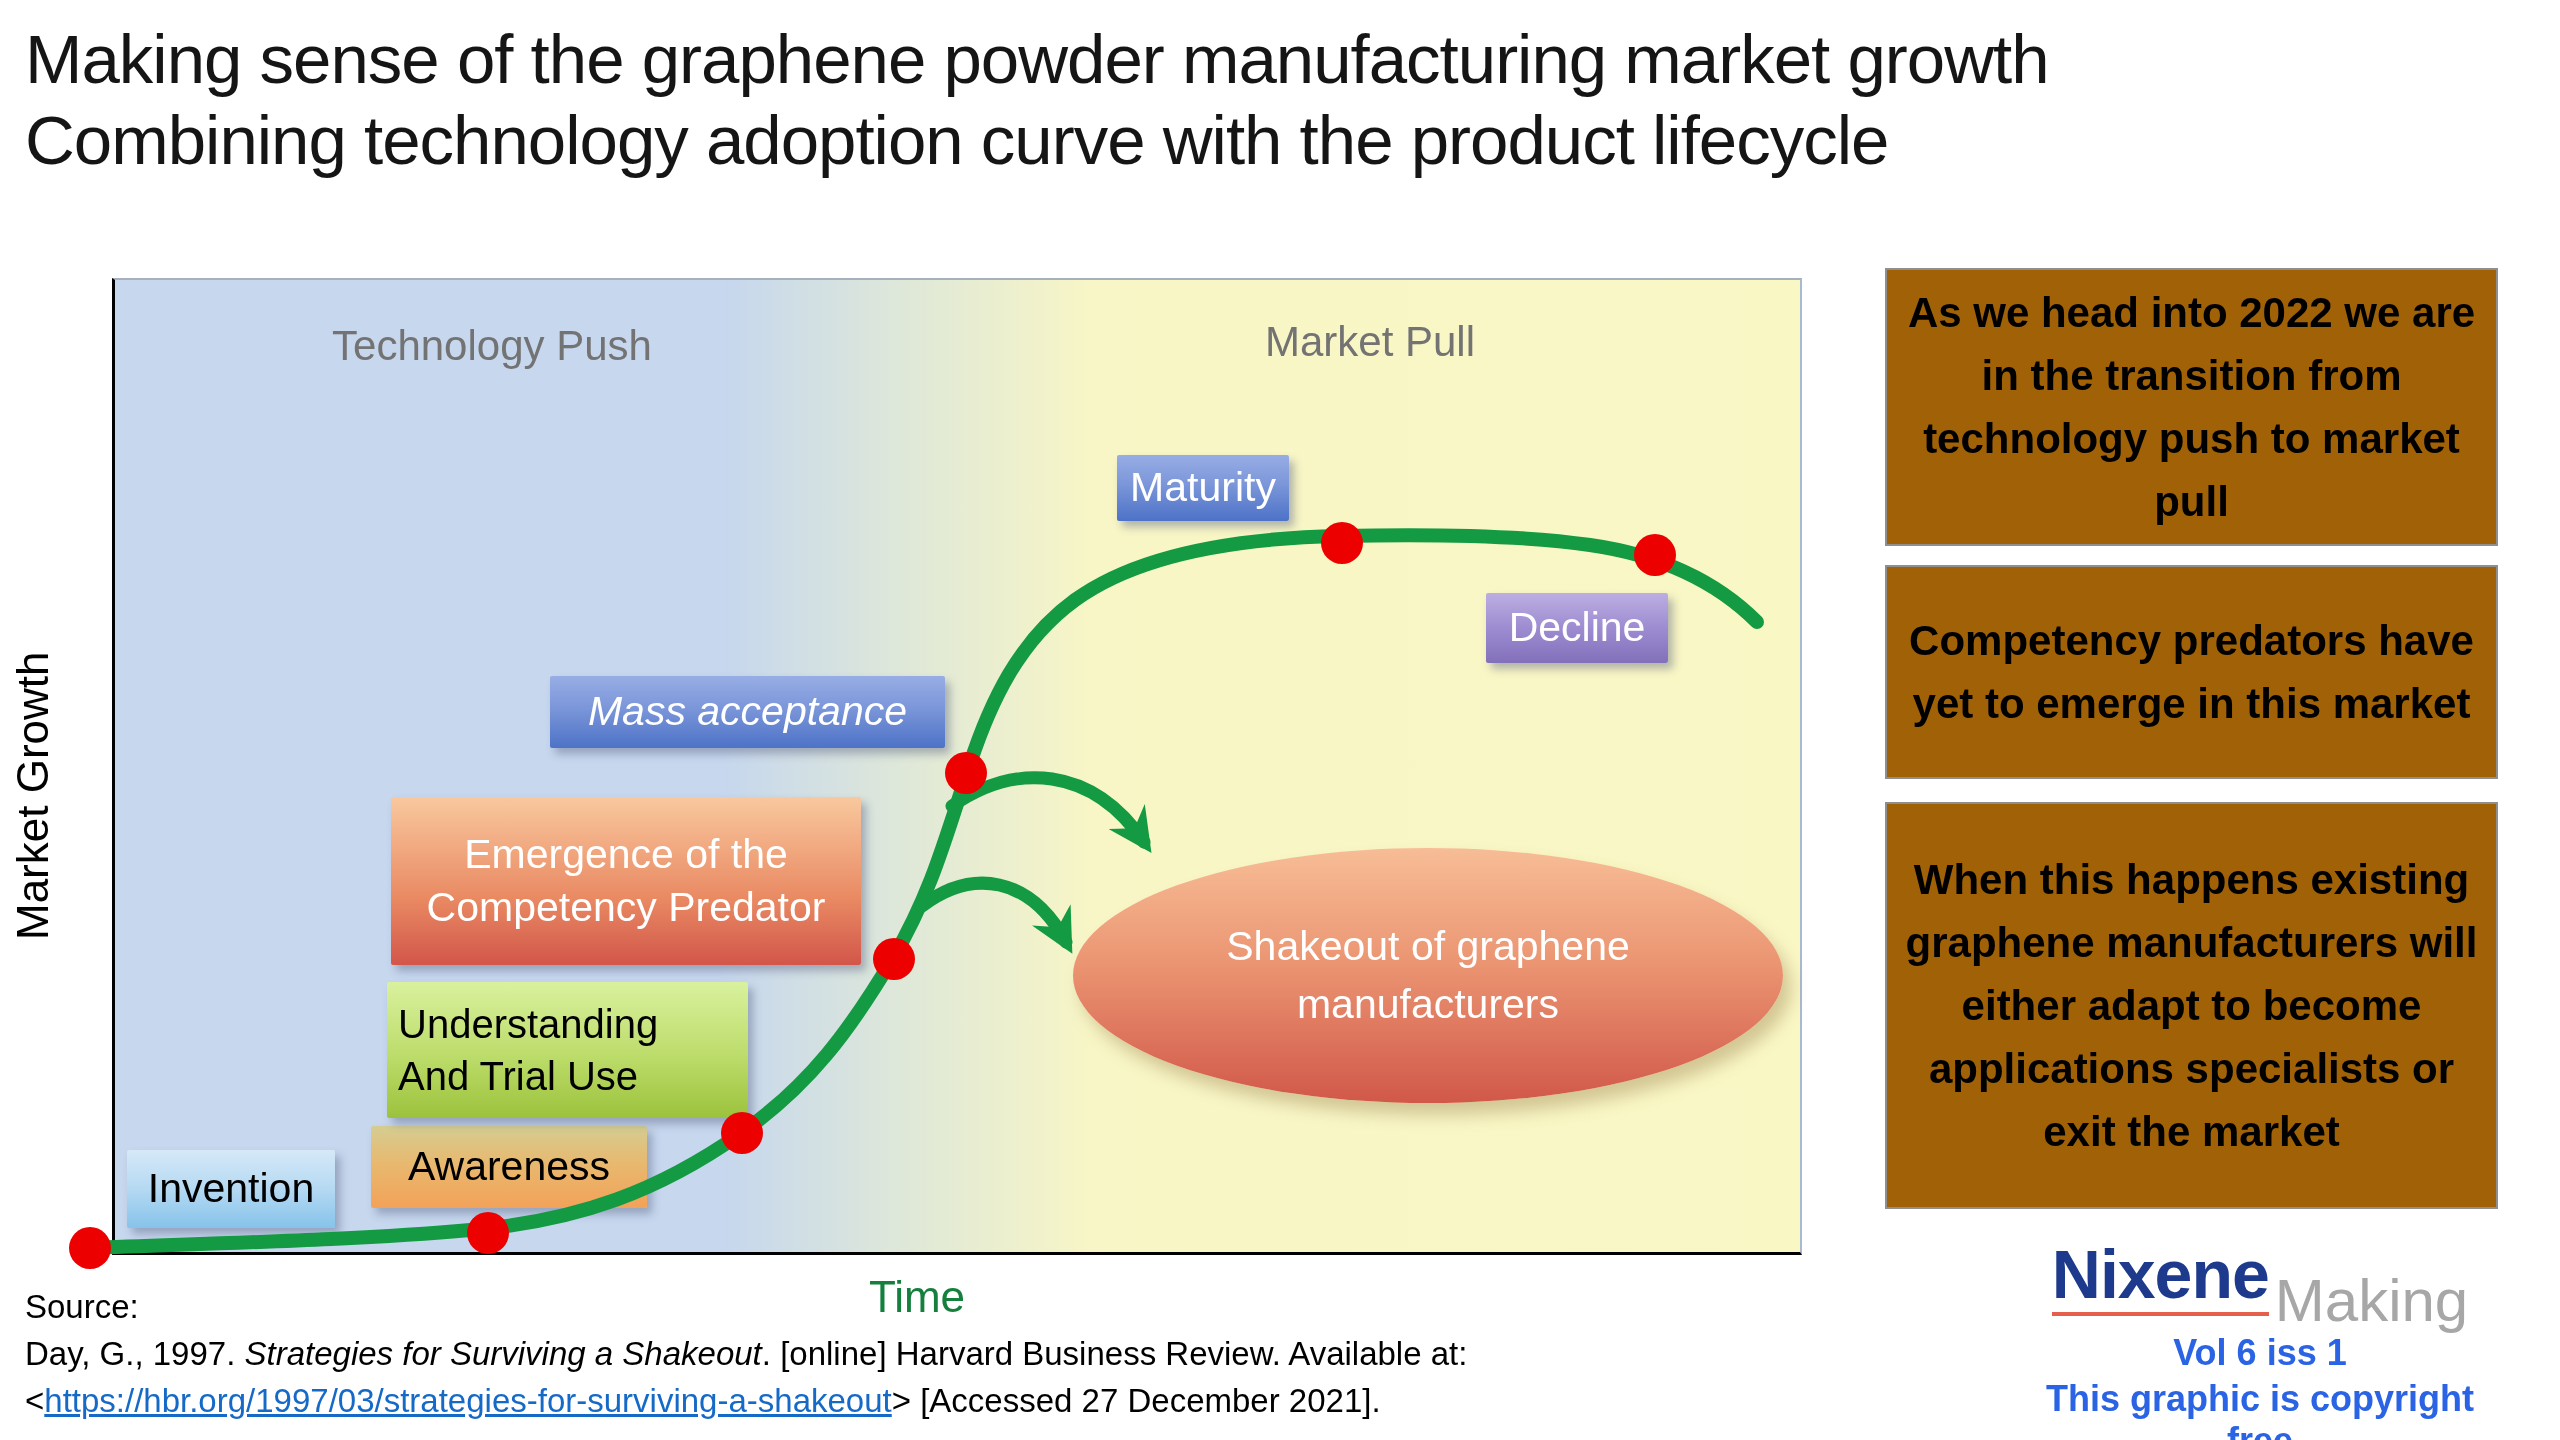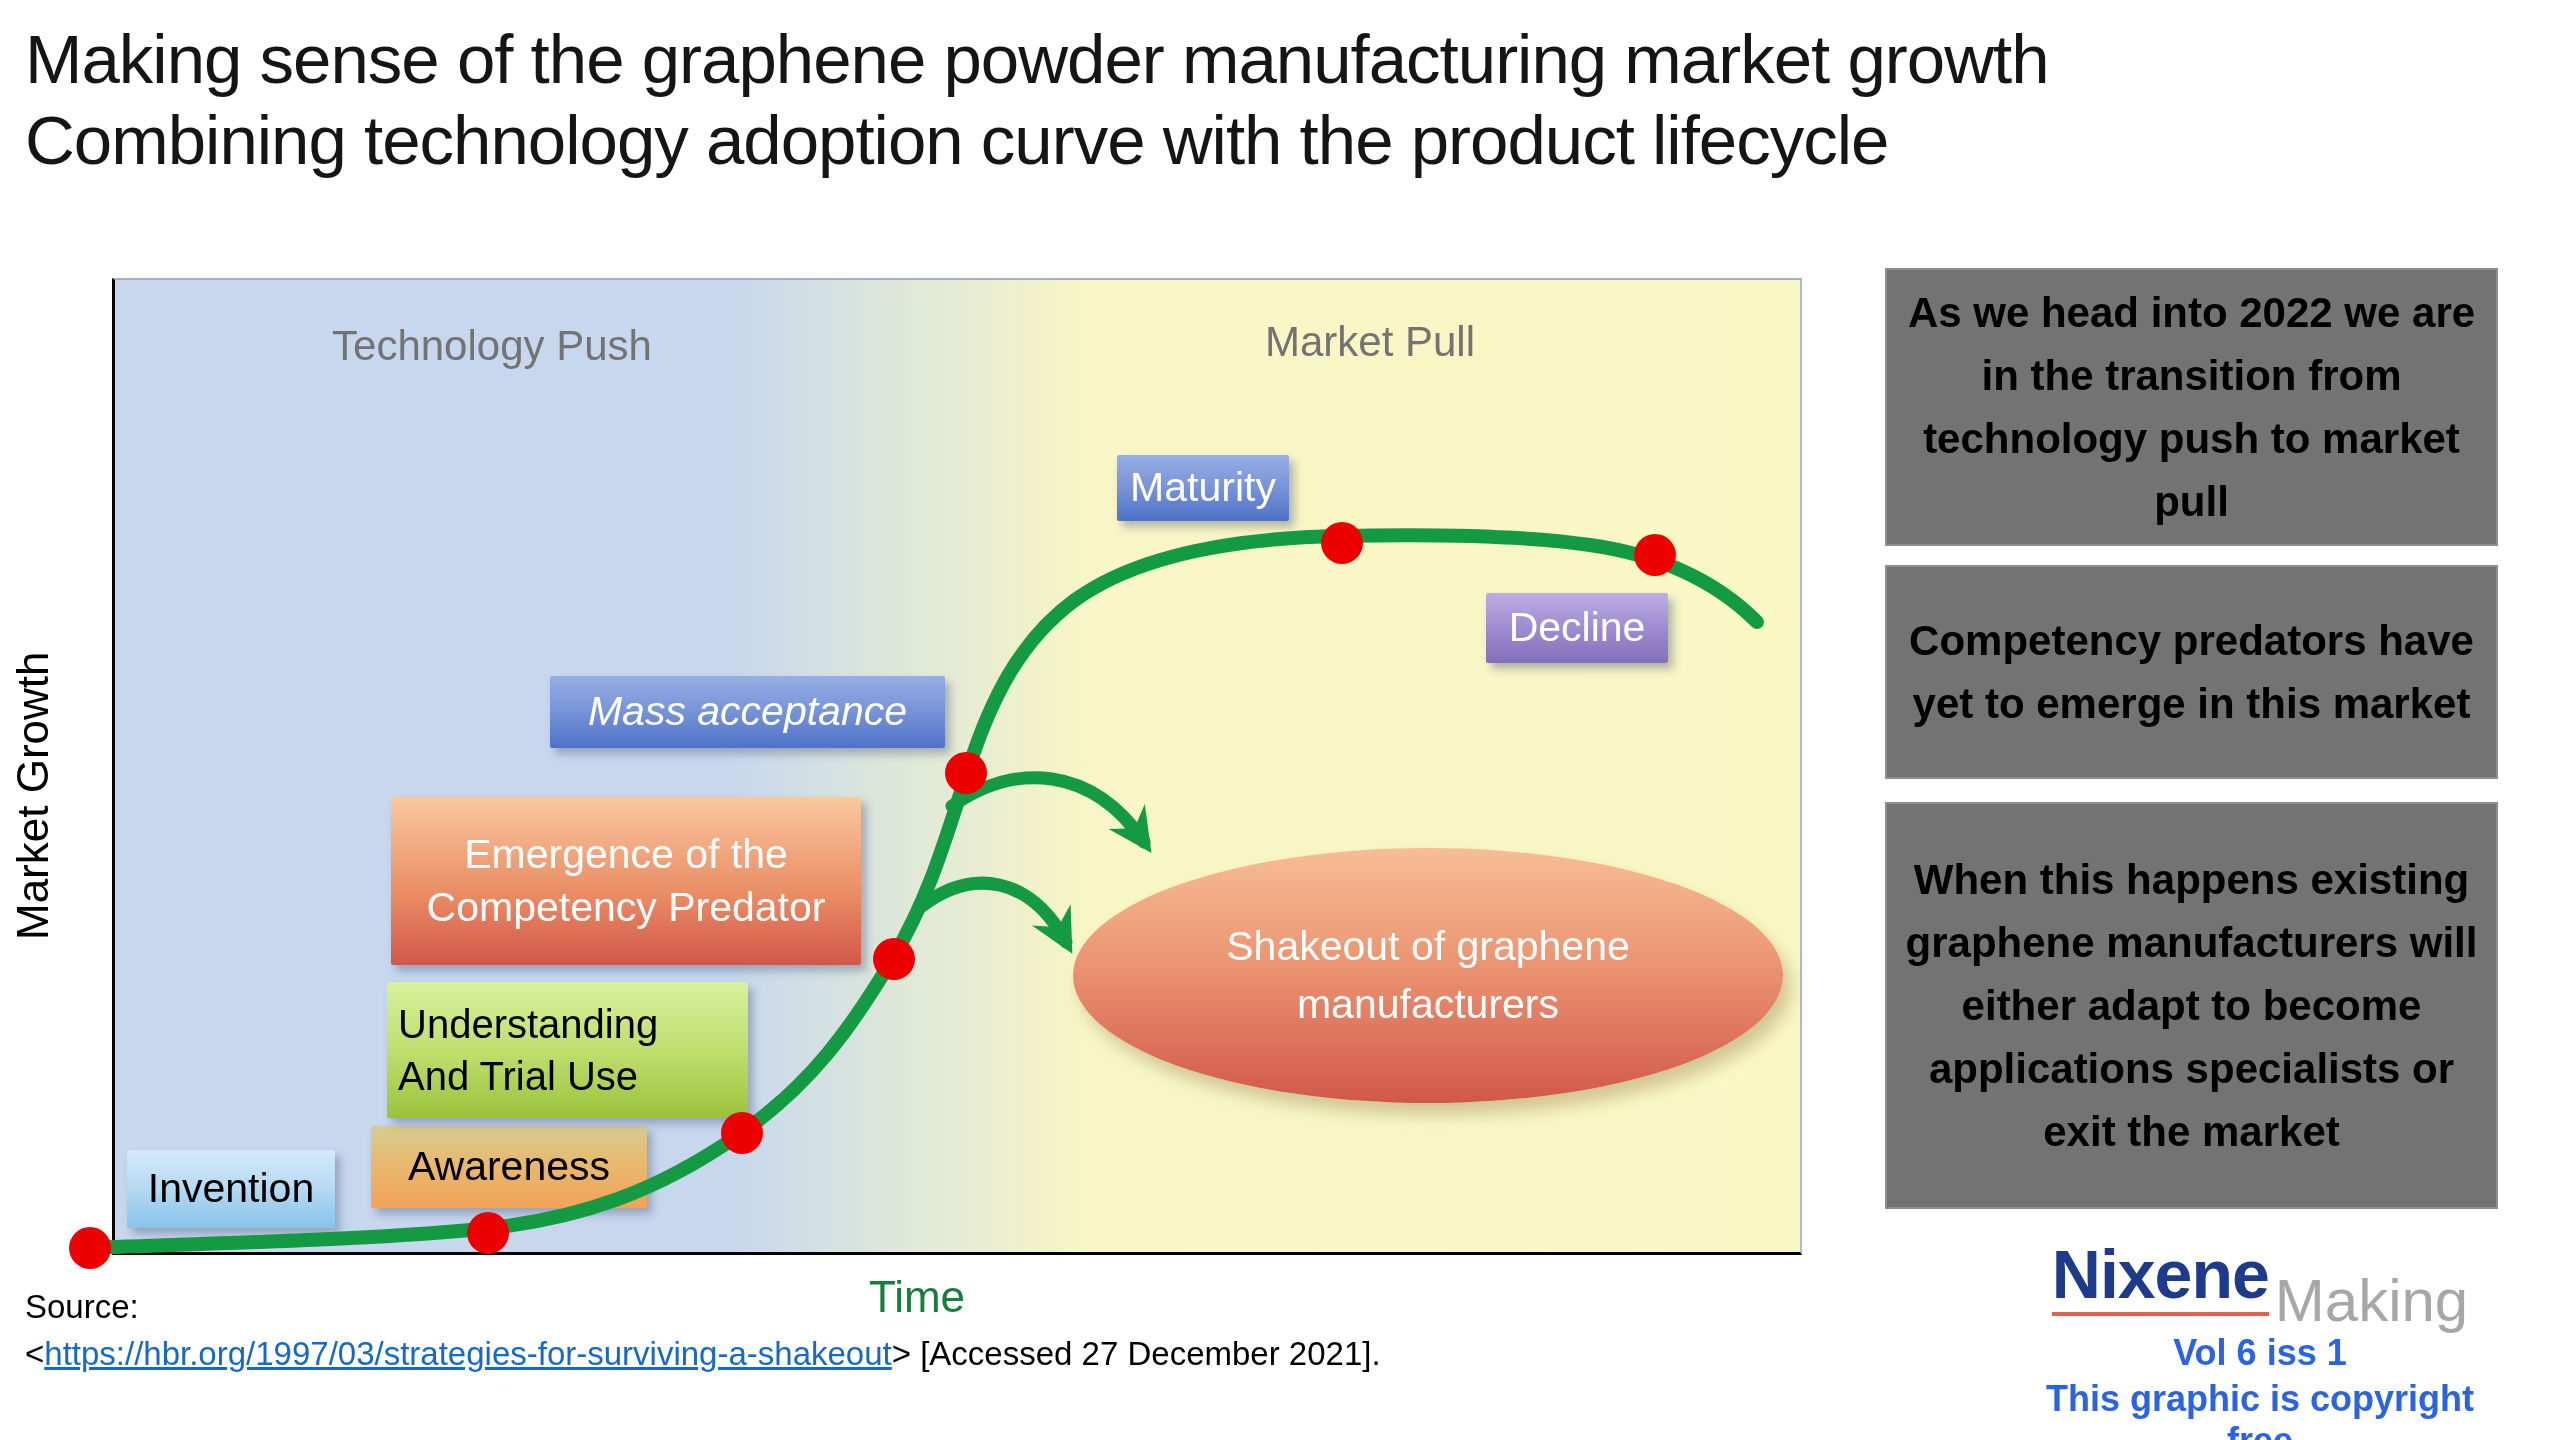--- a/index.html
+++ b/index.html
@@ -31,21 +31,21 @@
   .tan-box{background:linear-gradient(180deg,#d5cd92 0%,#e7b96f 45%,#f3a259 100%);color:#000;}
   .ltblue-box{background:linear-gradient(180deg,#d6e9f8 0%,#b5d9f2 50%,#86c3ea 100%);color:#000;}
 
   .ellipse{left:1073px;top:848px;width:710px;height:255px;border-radius:50%;
     background:linear-gradient(180deg,#f7bd96 0%,#eb9572 45%,#d1584a 100%);
     box-shadow:8px 12px 16px rgba(140,110,60,.35);
     display:flex;flex-direction:column;align-items:center;justify-content:center;
     color:#fff;font-size:41px;line-height:1.4;text-align:center;}
 
   
-  .note{left:1885px;width:613px;background:#737373;border:2px solid #8f8f8f;
+  .note{left:1885px;width:613px;background:#a16207;border:2px solid #8f8f8f;
         box-sizing:border-box;display:flex;align-items:center;justify-content:center;
         text-align:center;font-weight:700;font-size:42px;line-height:1.5;color:#000;
         padding:0 14px;}
 
   
   .x-label{left:817px;top:1272px;width:200px;text-align:center;font-size:44px;color:#15803d;}
   .y-label{left:8px;top:560px;height:380px;display:flex;align-items:center;
            writing-mode:vertical-rl;transform:rotate(180deg);font-size:44px;color:#000;}
 
   
@@ -163,17 +163,20 @@
       </span>
       <span class="journal">Making</span>
     </div>
     <div class="vol">Vol 6 iss 1</div>
     <div class="copyline">This graphic is copyright free</div>
   </div>
 
   <div class="abs source">
     <div>Source:</div>
     <div>
+      <span>Day, G., 1997. </span><span class="it">Strategies for Surviving a Shakeout</span><span>. [online] Harvard Business Review. Available at:</span>
+    </div>
+    <div>
       <span>&lt;</span><a>https://hbr.org/1997/03/strategies-for-surviving-a-shakeout</a><span>&gt; [Accessed 27 December 2021].</span>
     </div>
   </div>
 
 </div>
 
 </body></html>

